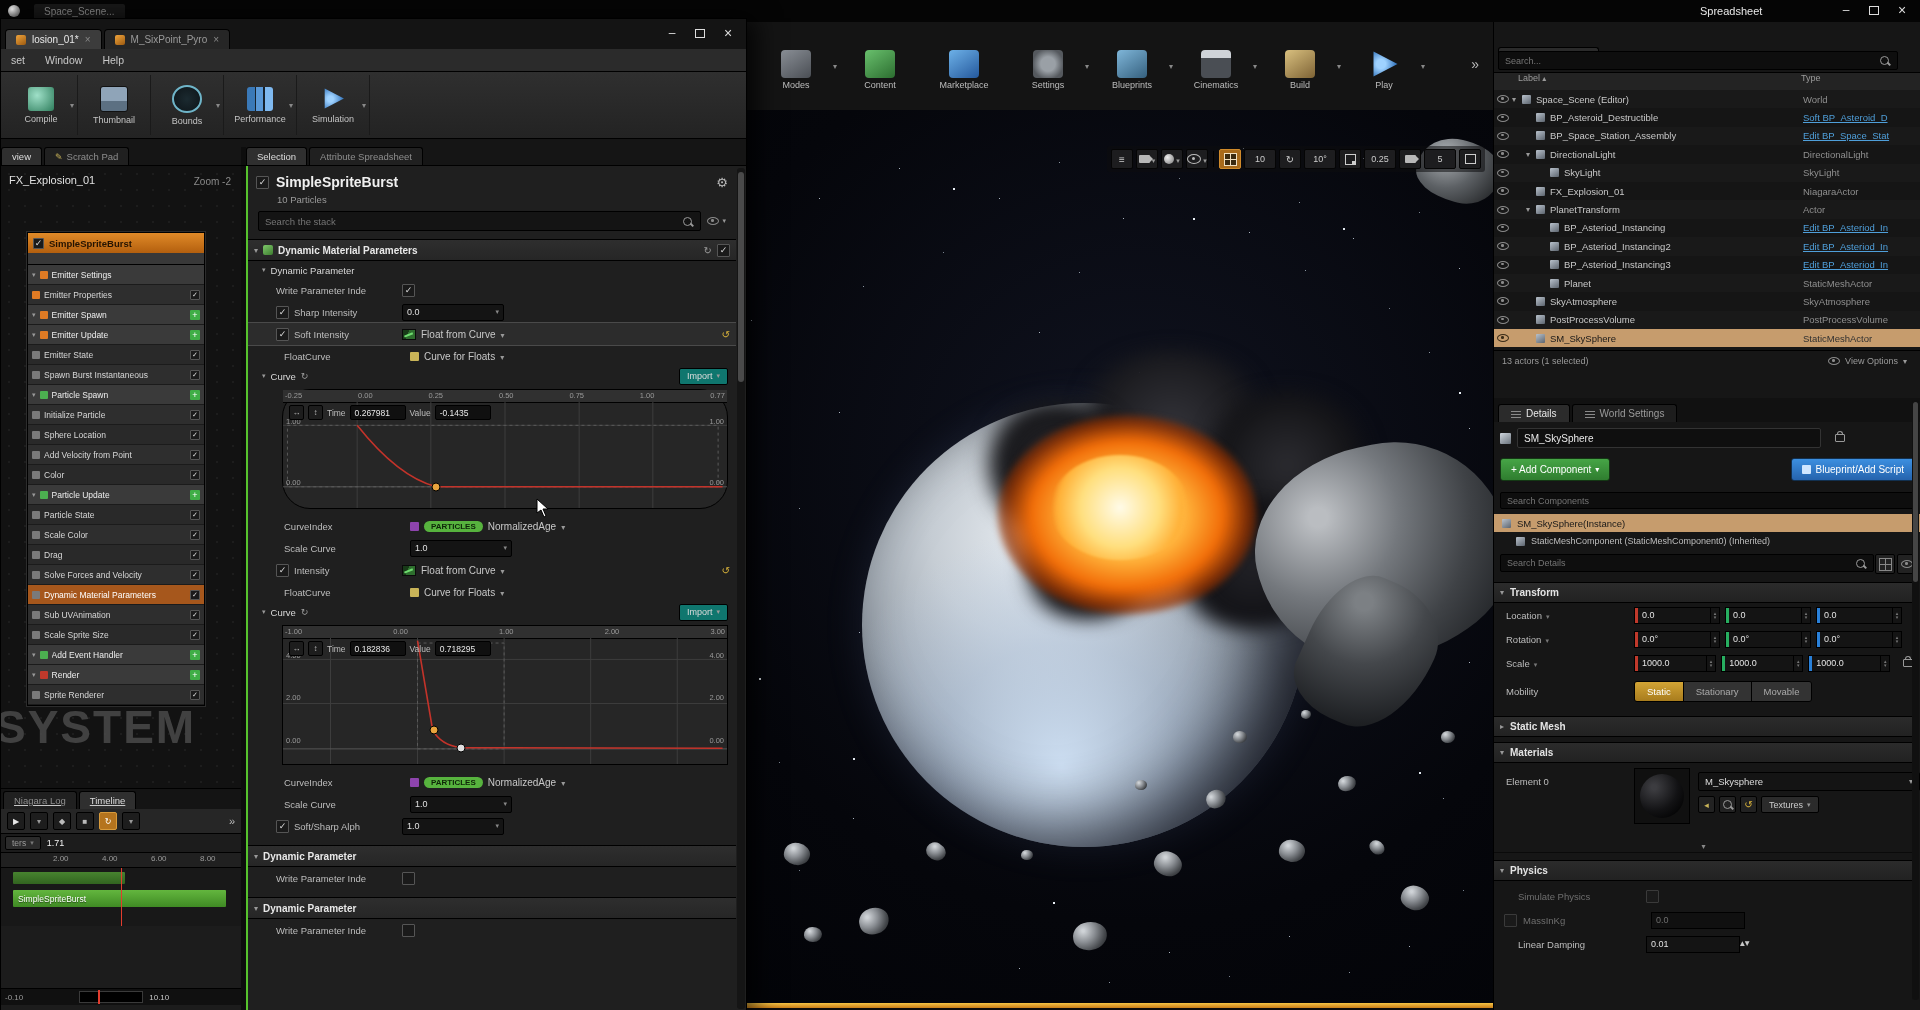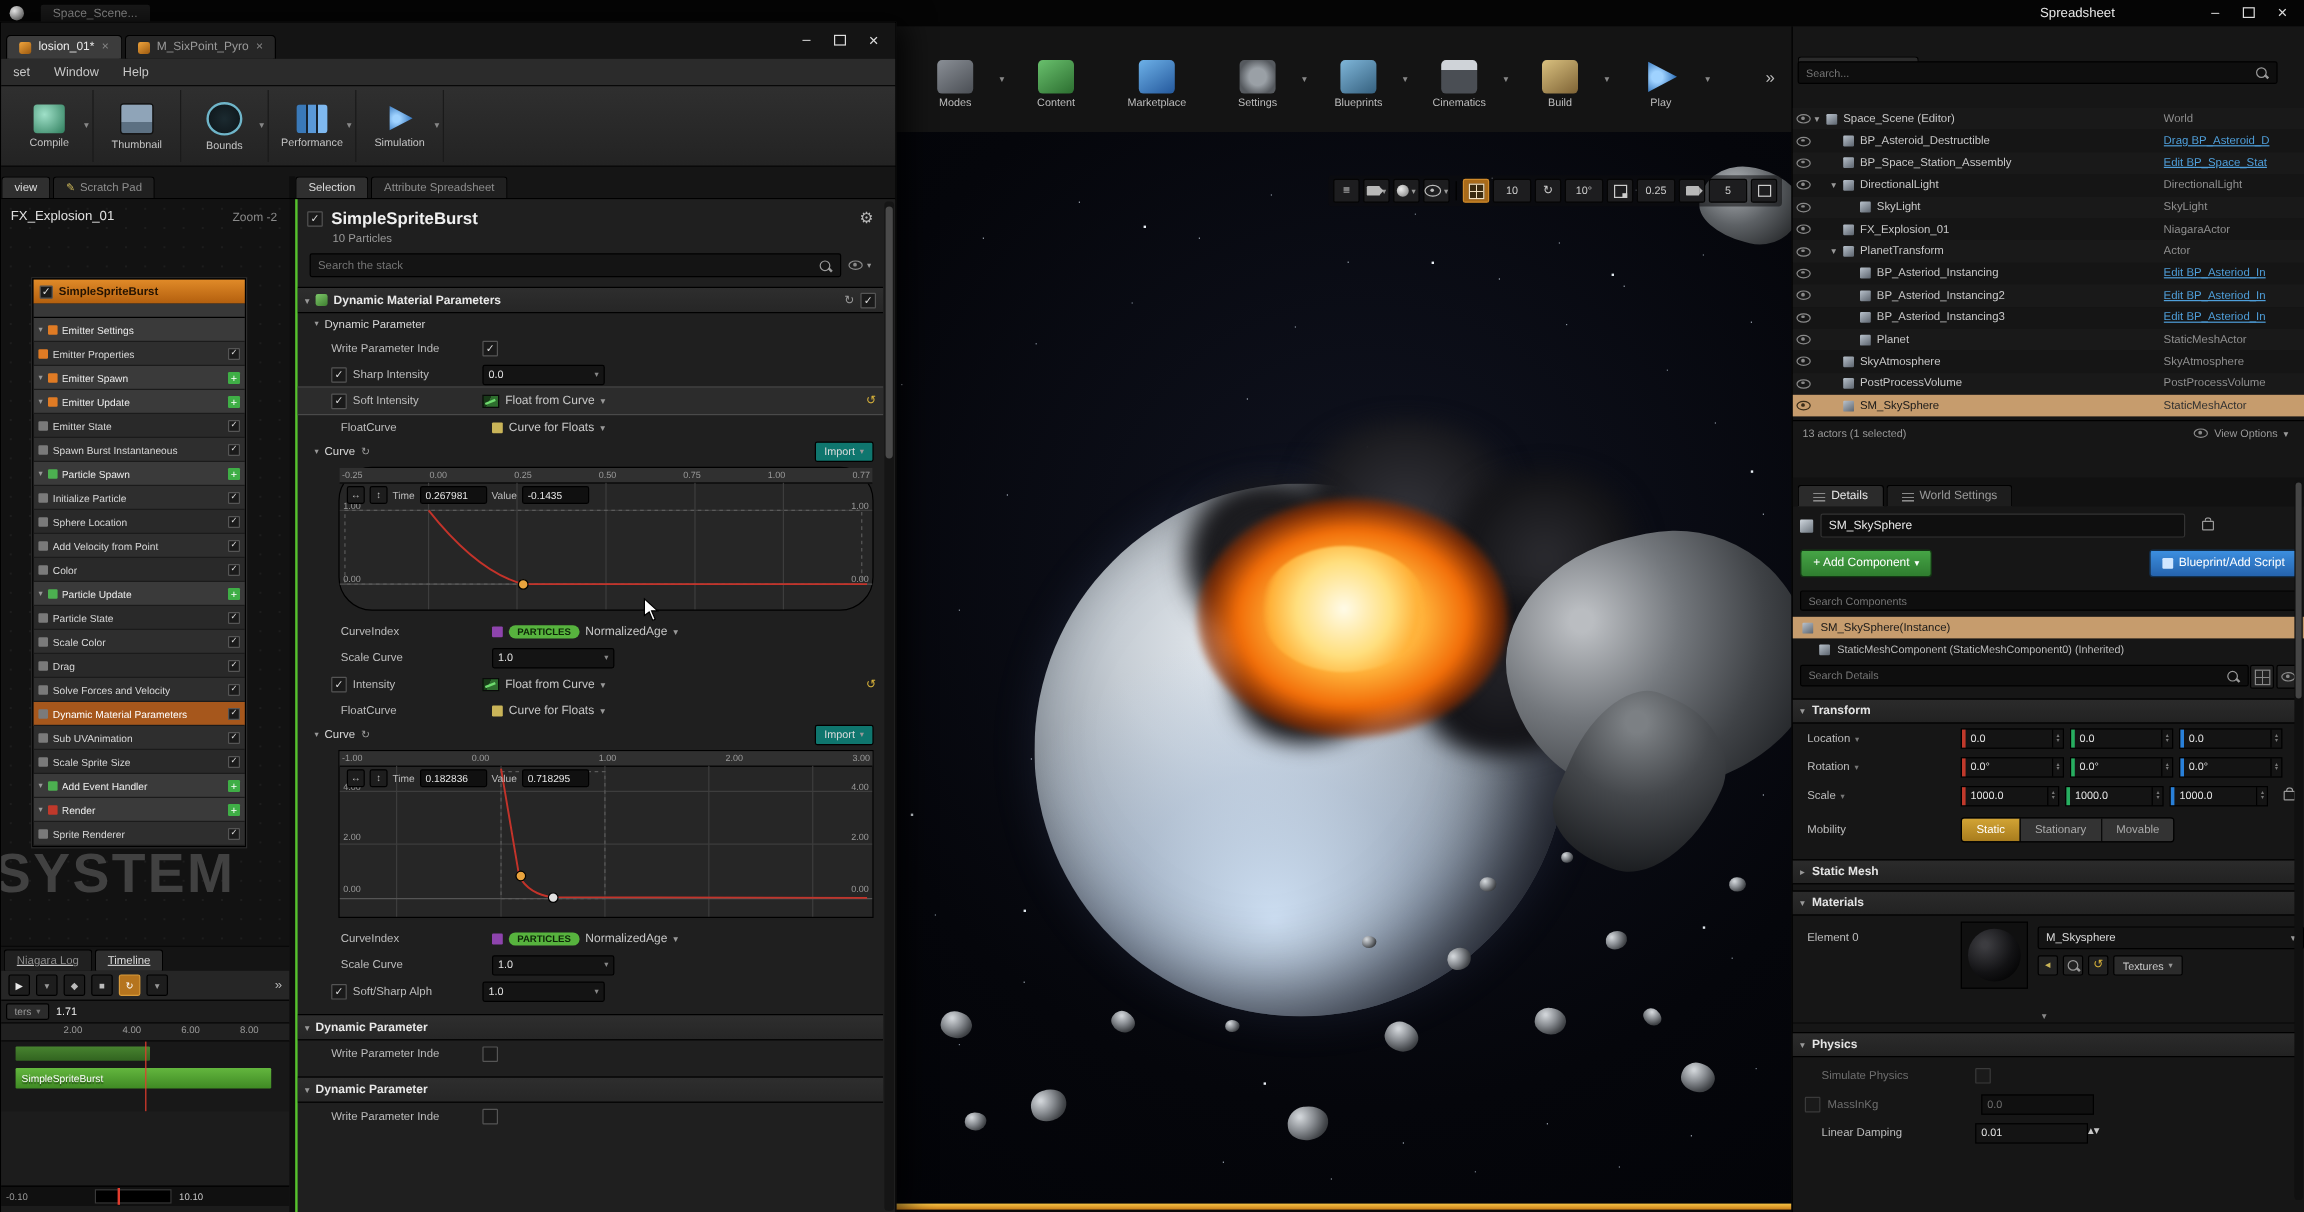--- a/index.html
+++ b/index.html
@@ -487,40 +487,44 @@
 
   <div class="rightpanel">
     <div class="rp-tab" style="left:4px;top:25px;">
       <span class="globe"></span>
       <span>World Outliner</span>
     </div>
     <div class="rp-search" style="left:4px;top:50px;width:398px;height:17px;top:29px;">
       <input placeholder="Search..." style="">
       <span class="icon-mag"></span>
     </div>
+    <div class="outl-cols">
+      <span class="c1">Label</span>
+      <span class="c2">Type</span>
+    </div>
     <div class="outl-rows">
 
         <div class="o-row ind0 exp">
           <span class="o-eye">
             <i class="eye"></i>
           </span>
           <span class="o-arrow"></span>
           <span class="o-ico"></span>
           <span class="o-label">Space_Scene (Editor)</span>
           <span class="o-type">World</span>
         </div>
 
         <div class="o-row ind1 link">
           <span class="o-eye">
             <i class="eye"></i>
           </span>
           <span class="o-arrow"></span>
           <span class="o-ico"></span>
           <span class="o-label">BP_Asteroid_Destructible</span>
-          <span class="o-type">Drag BP_Asteroid_D</span>
+          <span class="o-type">Soft BP_Asteroid_D</span>
         </div>
 
         <div class="o-row ind1 link">
           <span class="o-eye">
             <i class="eye"></i>
           </span>
           <span class="o-arrow"></span>
           <span class="o-ico"></span>
           <span class="o-label">BP_Space_Station_Assembly</span>
           <span class="o-type">Edit BP_Space_Stat</span>

